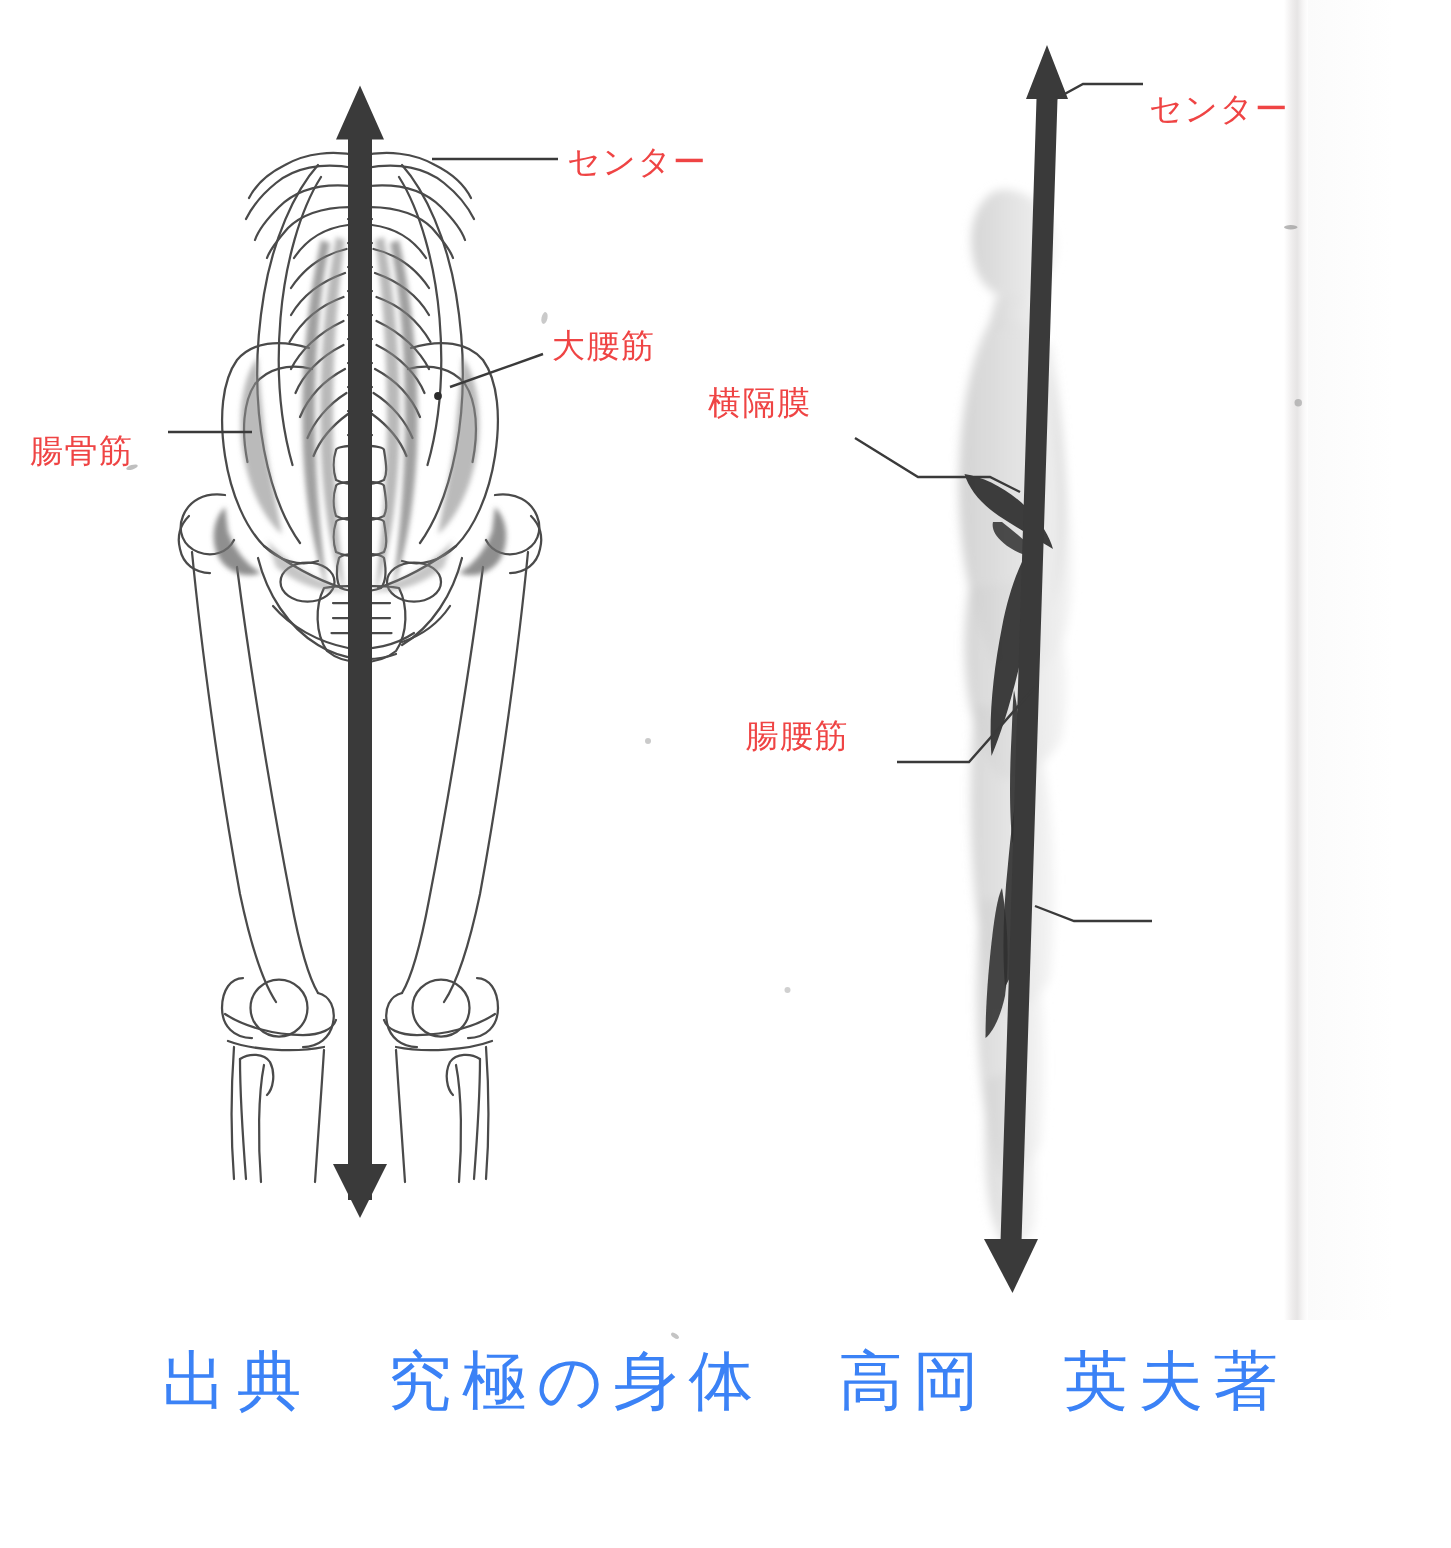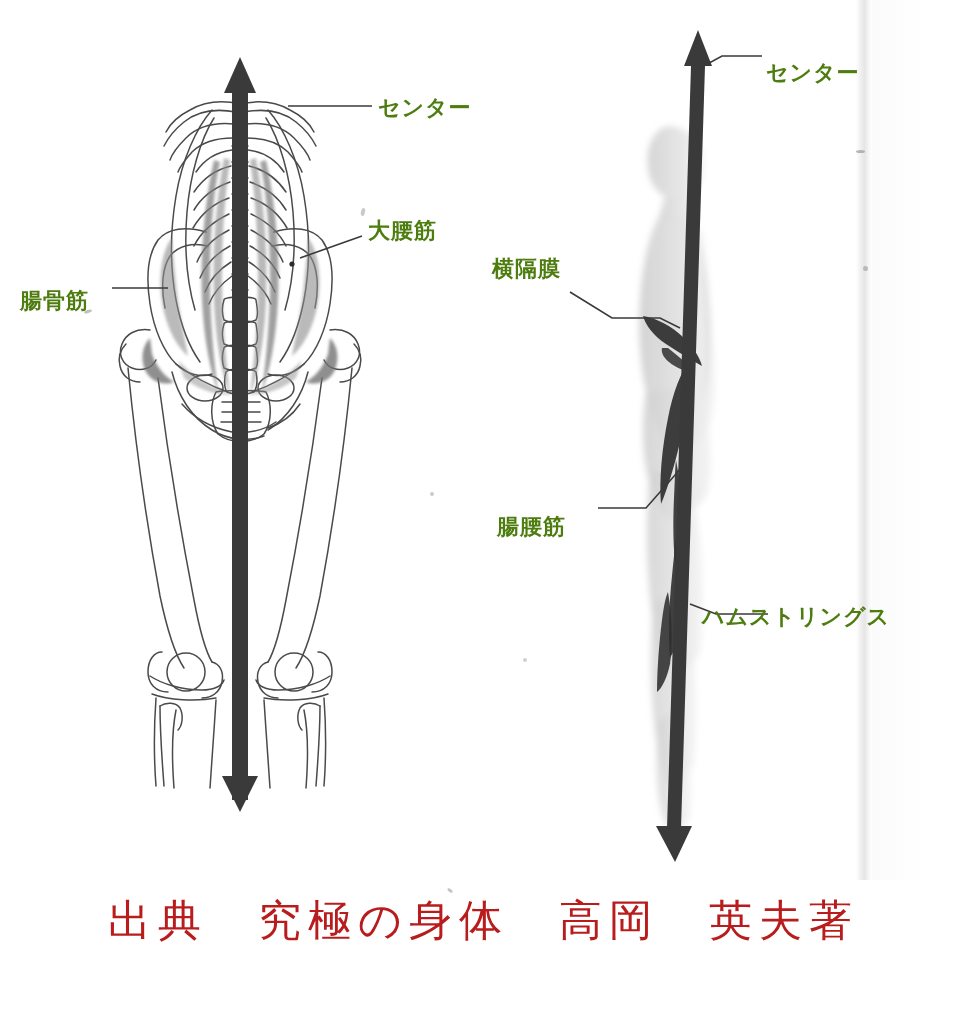--- a/index.html
+++ b/index.html
@@ -18,32 +18,32 @@
     background:linear-gradient(to right,#ffffff 0%,#eceaea 35%,#e4e2e2 55%,#f6f5f5 80%,#ffffff 100%);
     opacity:.9;
   }
   .scan-edge2{
     position:absolute;top:0;left:872px;width:95px;height:880px;
     background:linear-gradient(to right,#fbfbfb 0%,#ffffff 60%);
   }
   svg.fig{position:absolute;top:0;left:0;width:967px;height:1032px;}
   .label{
     position:absolute;
-    color:#4d7c0f;
+    color:#ef4444;
     font-size:22px;
     letter-spacing:1px;
     white-space:nowrap;
     font-family:"DejaVu Sans","Liberation Sans",sans-serif;
-    font-weight:700;
+    font-weight:400;
   }
   .caption{
     position:absolute;
     left:0;top:892px;width:967px;
     text-align:center;
-    color:#b91c1c;
+    color:#3b82f6;
     font-size:43px;
     letter-spacing:7px;
     font-family:"DejaVu Serif","Liberation Serif",serif;
     white-space:nowrap;
   }
   .speck{position:absolute;background:#8a8a8a;border-radius:50%;}
 </style>
 </head>
 <body>
 
@@ -286,21 +286,20 @@
   <div class="speck" style="left:361px;top:208px;width:4px;height:8px;transform:rotate(12deg);opacity:.45;"></div>
 
   <div class="label" style="left:378px;top:93px;">センター</div>
 
   <div class="label" style="left:368px;top:216px;">大腰筋</div>
 
   <div class="label" style="left:20px;top:286px;">腸骨筋</div>
 
   <div class="label" style="left:766px;top:58px;">センター</div>
 
-  <div class="label" style="left:492px;top:254px;text-align:center;">横隔膜</div>
-
-  <div class="label" style="left:497px;top:512px;">腸腰筋</div>
-
-  <div class="label" style="left:702px;top:602px;">ハムストリングス</div>
+  <div class="label" style="left:472px;top:254px;text-align:center;">横隔膜</div>
+
+  <div class="label" style="left:497px;top:476px;">腸腰筋</div>
+
 
   <div class="caption">出典　究極の身体　高岡　英夫著</div>
 
 </div>
 
 </body></html>

